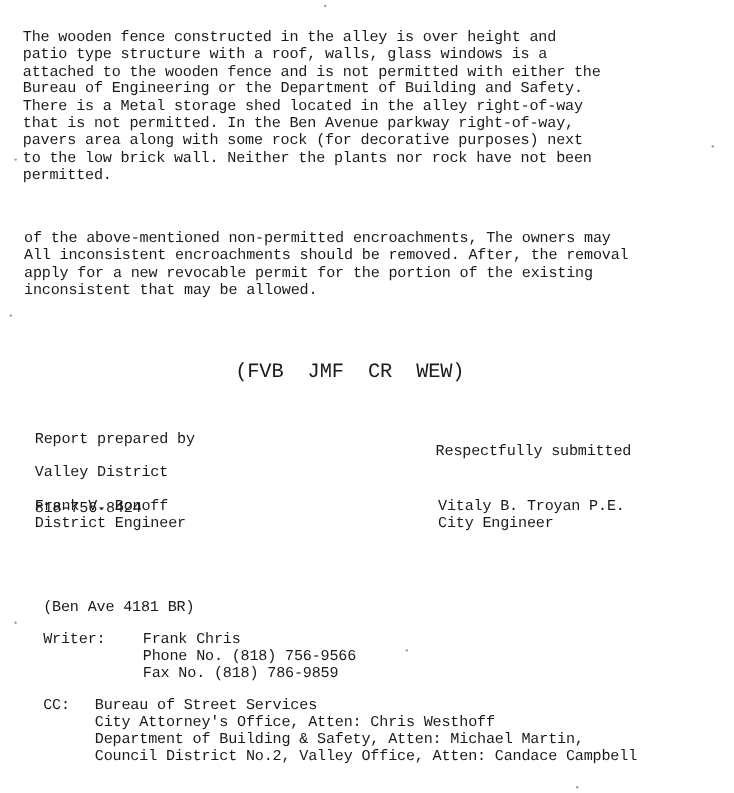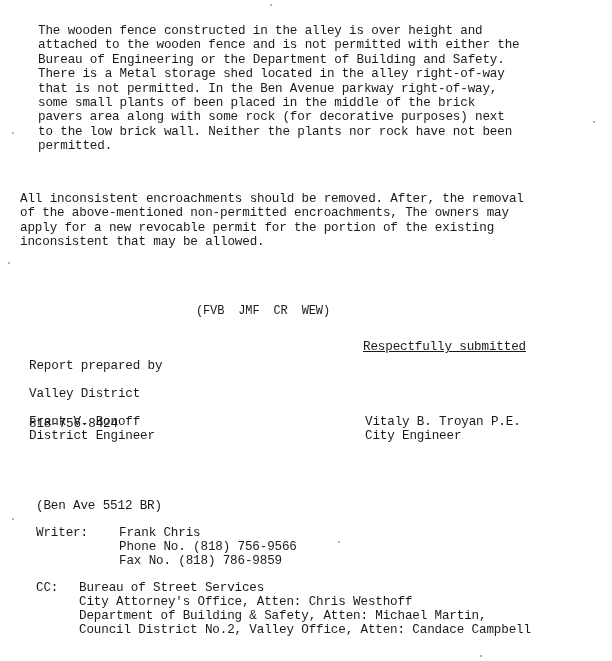--- a/index.html
+++ b/index.html
@@ -24,52 +24,52 @@
     }
     .para { position: absolute; }
     .para .l { display: block; white-space: pre; line-height: 14.4px; letter-spacing: -0.15px; }
     .speck { position: absolute; width: 2px; height: 2px; background: #999; border-radius: 1px; }
   </style>
 </head>
 <body>
 
 <div>
 
-  <div class="para" style="left:19px; top:24px;margin-left:19px;">
+  <div class="para" style="left:19px; top:24px;">
     <span class="l">The wooden fence constructed in the alley is over height and</span>
+    <span class="l">patio type structure with a roof, walls, glass windows is a</span>
     <span class="l">attached to the wooden fence and is not permitted with either the</span>
     <span class="l">Bureau of Engineering or the Department of Building and Safety.</span>
     <span class="l">There is a Metal storage shed located in the alley right-of-way</span>
     <span class="l">that is not permitted. In the Ben Avenue parkway right-of-way,</span>
-    <span class="l">some small plants of been placed in the middle of the brick</span>
     <span class="l">pavers area along with some rock (for decorative purposes) next</span>
     <span class="l">to the low brick wall. Neither the plants nor rock have not been</span>
     <span class="l">permitted.</span>
   </div>
 
   <div class="para" style="left:20px; top:192px;">
+    <span class="l">of the above-mentioned non-permitted encroachments, The owners may</span>
     <span class="l">All inconsistent encroachments should be removed. After, the removal</span>
-    <span class="l">of the above-mentioned non-permitted encroachments, The owners may</span>
     <span class="l">apply for a new revocable permit for the portion of the existing</span>
     <span class="l">inconsistent that may be allowed.</span>
   </div>
 
-  <div class="line" style="left:196px; top:304px; font-size:12px;">(FVB  JMF  CR  WEW)</div>
+  <div class="line" style="left:196px; top:304px; font-size:17px;">(FVB  JMF  CR  WEW)</div>
 
   <div class="line" style="left:29px; top:359px;">Report prepared by</div>
   <div class="line" style="left:29px; top:387px;">Valley District</div>
   <div class="line" style="left:29px; top:415px;">Frank V. Bonoff</div>
   <div class="line" style="left:29px; top:429px;">District Engineer</div>
   <div class="line" style="left:29px; top:417px;">818-756-8424</div>
 
-  <div class="line" style="left:363px; top:340px;text-decoration:underline;">Respectfully submitted</div>
+  <div class="line" style="left:363px; top:369px;">Respectfully submitted</div>
   <div class="line" style="left:365px; top:415px;">Vitaly B. Troyan P.E.</div>
   <div class="line" style="left:365px; top:429px;">City Engineer</div>
 
-  <div class="line" style="left:36px; top:499px;">(Ben Ave 5512 BR)</div>
+  <div class="line" style="left:36px; top:499px;">(Ben Ave 4181 BR)</div>
 
   <div class="line" style="left:36px; top:526px;">Writer:</div>
   <div class="line" style="left:119px; top:526px;">Frank Chris</div>
   <div class="line" style="left:119px; top:540px;">Phone No. (818) 756-9566</div>
   <div class="line" style="left:119px; top:554px;">Fax No. (818) 786-9859</div>
 
   <div class="line" style="left:36px; top:581px;">CC:</div>
   <div class="line" style="left:79px; top:581px;">Bureau of Street Services</div>
   <div class="line" style="left:79px; top:595px;">City Attorney's Office, Atten: Chris Westhoff</div>
   <div class="line" style="left:79px; top:609px;">Department of Building &amp; Safety, Atten: Michael Martin,</div>

